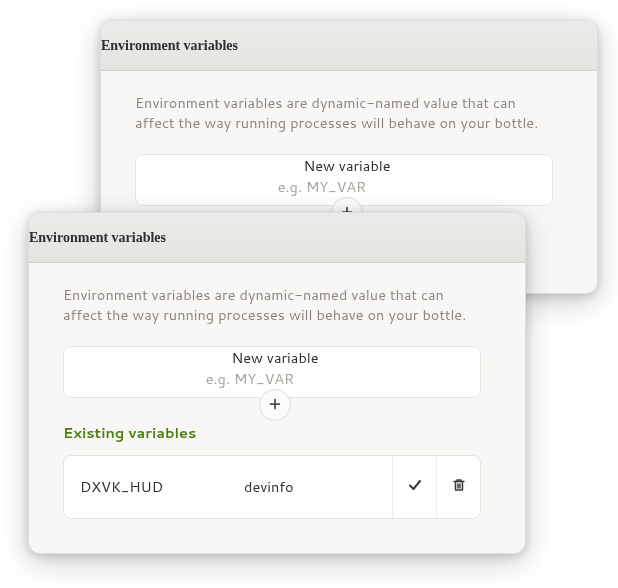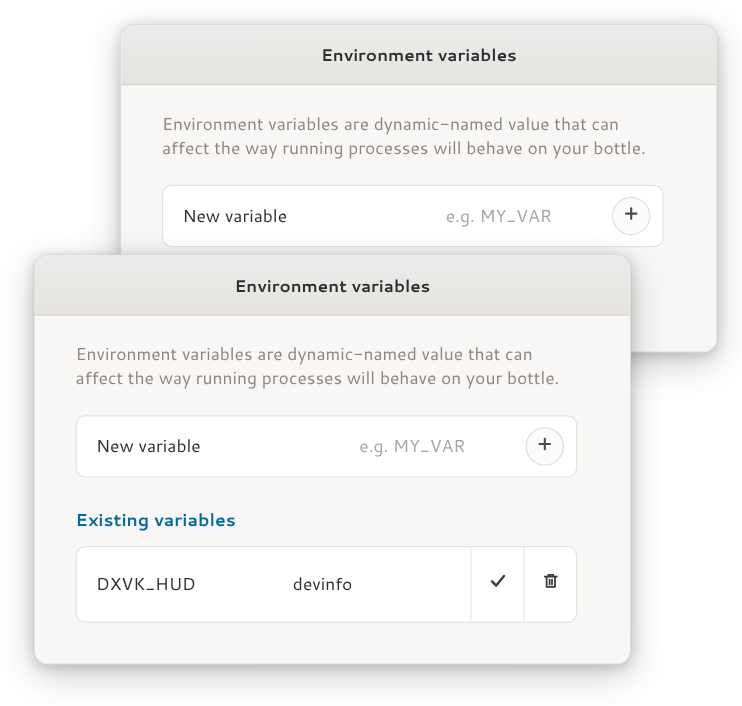--- a/index.html
+++ b/index.html
@@ -30,22 +30,23 @@
       left: 28px;
       width: 498px;
       height: 342px;
     }
     .titlebar {
       height: 50px;
       background: linear-gradient(to bottom, #edebe9, #e6e4e1);
       border-bottom: 1px solid #d4d0cc;
       display: flex;
       align-items: center;
-      justify-content: center;
+      justify-content: flex-start;
       position: relative;
+      font-family: Liberation Serif, serif;
     }
     .titlebar-title {
       font-weight: 700;
       font-size: 14px;
       color: #2e2e2e;
     }
     .close-btn {
       position: absolute;
       right: 14px;
       top: 50%;
@@ -70,20 +71,21 @@
       margin-bottom: 20px;
     }
     .row {
       background: #ffffff;
       border: 1px solid #e6e3df;
       border-radius: 8px;
       display: flex;
       align-items: center;
       padding: 0 10px 0 16px;
       height: 52px;
+      flex-direction: column;
     }
     .row-label {
       font-size: 14.5px;
       color: #2e2e2e;
       flex: 1;
     }
     .row-placeholder {
       font-size: 14.5px;
       color: #a8a39c;
       margin-right: 50px;
@@ -98,21 +100,21 @@
       align-items: center;
       justify-content: center;
       cursor: pointer;
       color: #4a4a4a;
       flex-shrink: 0;
     }
     .circle-btn svg { width: 14px; height: 14px; }
     .section-title {
       font-weight: 700;
       font-size: 14.5px;
-      color: #0369a1;
+      color: #4d7c0f;
       margin: 24px 0 12px 0;
     }
     .existing-row {
       background: #ffffff;
       border: 1px solid #e6e3df;
       border-radius: 8px;
       display: flex;
       align-items: center;
       height: 64px;
       overflow: hidden;

